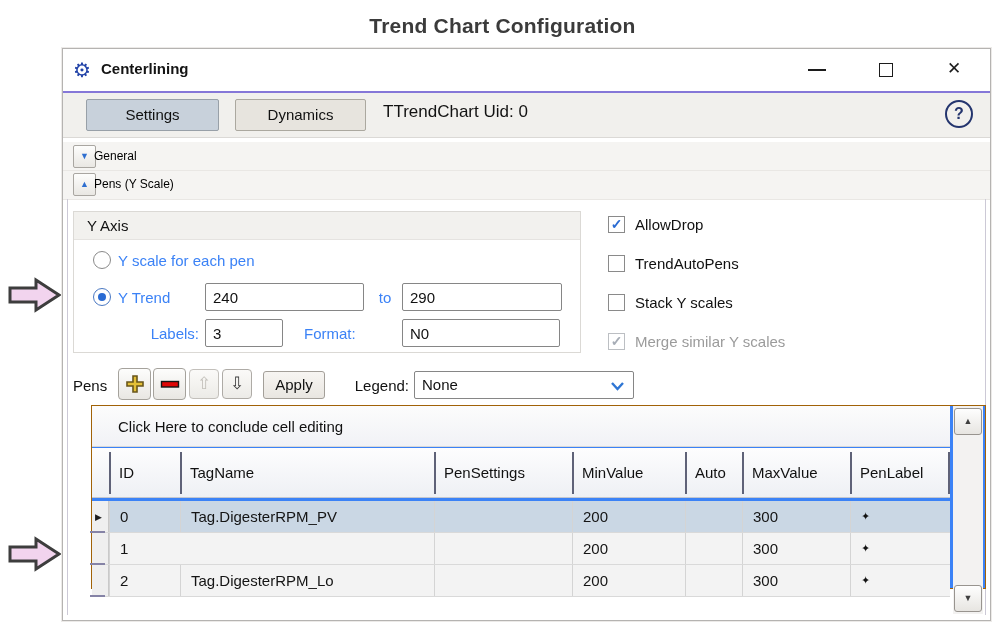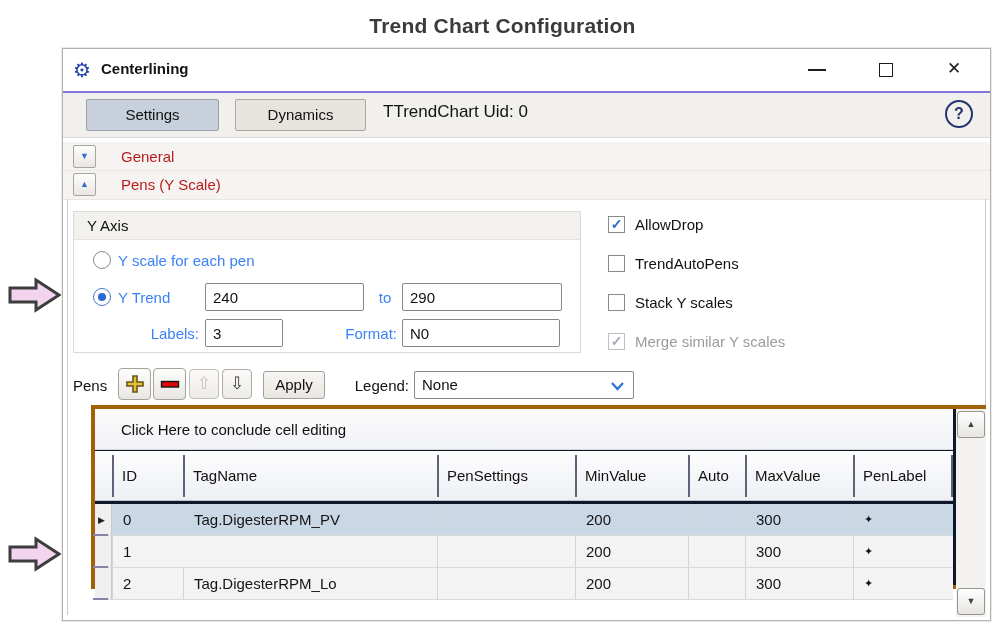--- a/index.html
+++ b/index.html
@@ -32,21 +32,21 @@
   .tab-dynamics { left:172px; width:131px; background:#e7e4de; border:1px solid #aba89f; }
   .uid-text { position:absolute; left:320px; top:9px; font-size:17px; color:#121212; }
   .help { position:absolute; left:882px; top:7px; width:28px; height:28px; border-radius:50%;
     border:2.5px solid #24356e; color:#24356e; font-size:16px; font-weight:bold;
     text-align:center; line-height:23px; background:#f1f0ed; }
 
   
   .sect-stripe { position:absolute; left:0; width:100%; height:29px; background:#f5f4f2; border-bottom:1px solid #e9e7e4; }
   .sect-btn { position:absolute; left:10px; width:23px; height:23px; border:1px solid #a9a6a1; border-radius:2px;
     background:linear-gradient(#fdfdfc,#e9e7e3); color:#2f6fd0; font-size:9px; text-align:center; line-height:21px; }
-  .sect-label { position:absolute; left:58px; font-size:15px; color:#b91c1c; line-height:23px; }
+  .sect-label { position:absolute; left:31px; font-size:12px; color:#000000; line-height:23px; }
 
   .panel { position:absolute; left:4px; top:150px; width:919px; height:416px;
     border-left:1px solid #ccc9d6; border-right:1px solid #ccc9d6; }
 
   
   .yaxis { position:absolute; left:10px; top:162px; width:508px; height:142px;
     border:1px solid #dbd9d5; background:#fff; }
   .yaxis-hdr { position:absolute; left:0; top:0; width:100%; height:28px; background:#f2f1ee;
     border-bottom:1px solid #e5e3e0; font-size:15px; color:#111; line-height:28px; padding-left:13px; }
   .radio { position:absolute; width:18px; height:18px; border:1px solid #8a8a8a; border-radius:50%; background:#fff; }
@@ -78,21 +78,21 @@
     border-radius:3px; background:linear-gradient(#f7f5f2,#e9e6e1); font-size:15px; color:#111;
     text-align:center; line-height:26px; }
   .legend-label { position:absolute; left:288px; top:328px; width:58px; text-align:right; font-size:15px; color:#111; }
   .dropdown { position:absolute; left:351px; top:322px; width:220px; height:28px; border:1px solid #868686;
     border-radius:2px; background:#fff; }
   .dropdown .dd-value { position:absolute; left:7px; top:4px; font-size:15px; color:#111; }
   .dropdown svg { position:absolute; right:8px; top:9px; }
 
   
   .grid { position:absolute; left:28px; top:356px; width:895px; height:184px;
-    border:4px solid #a16207; background:#0f172a; }
+    border:1px solid #a16207; background:#3b82f6; }
   .grid-caption { position:absolute; left:0; top:0; width:858px; height:41px;
     background:linear-gradient(#fcfcfc,#f1f2f6); border-bottom:1px solid #d8d8d8;
     font-size:15px; color:#111; line-height:41px; padding-left:26px; }
   .grid-header { position:absolute; left:0; top:42px; width:858px; height:50px;
     background:linear-gradient(#fdfdfe,#eef0f4); border-bottom:1px solid #c4c7cf; }
   .hcell { position:absolute; top:0; height:100%; font-size:15px; color:#111;
     line-height:50px; padding-left:10px; overflow:hidden; }
   .hsep { position:absolute; top:4px; width:2px; height:42px; background:#5f6278; }
   .grid-row { position:absolute; left:0; width:858px; height:32px; background:#f3f3f3; border-bottom:1px solid #d9d9d9; }
   .grid-row.sel { background:#cad7e4; }
@@ -153,21 +153,21 @@
       <div class="yaxis-hdr">Y Axis</div>
       <div class="radio" style="left:19px; top:39px"></div>
       <span class="ylabel" style="left:44px; top:40px">Y scale for each pen</span>
       <div class="radio on" style="left:19px; top:76px"></div>
       <span class="ylabel" style="left:44px; top:77px">Y Trend</span>
       <input class="tinput" style="left: 131px; top: 71px; width: 159px;" value="240">
       <span class="ylabel" style="left:294px; top:77px; width:34px; text-align:center">to</span>
       <input class="tinput" style="left: 328px; top: 71px; width: 160px;" value="290">
       <span class="ylabel" style="left:40px; top:113px; width:85px; text-align:right">Labels:</span>
       <input class="tinput" style="left: 131px; top: 107px; width: 78px;" value="3">
-      <span class="ylabel" style="left:230px; top:113px; width:93px; text-align:right">Format:</span>
+      <span class="ylabel" style="left:230px; top:113px; width:93px; text-align:left">Format:</span>
       <input class="tinput" style="left: 328px; top: 107px; width: 158px;" value="N0">
     </div>
 
     <div class="opt-row checked" style="top:167px">
       <div class="checkbox">✓</div>
       <span class="opt-label">AllowDrop</span>
     </div>
     <div class="opt-row" style="top:206px">
       <div class="checkbox"></div>
       <span class="opt-label">TrendAutoPens</span>

